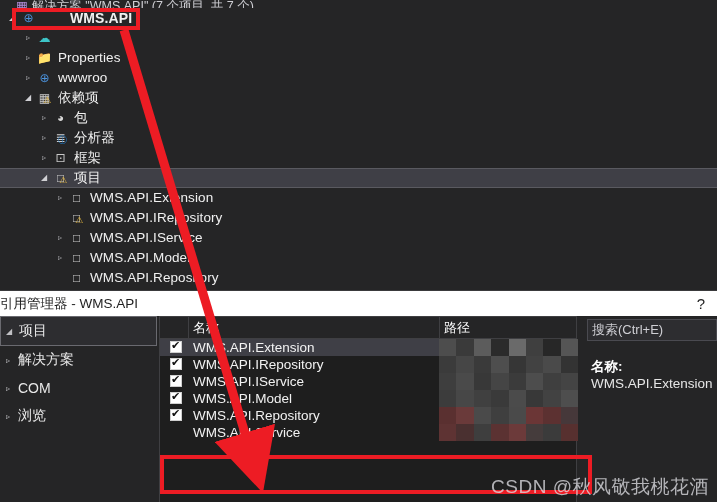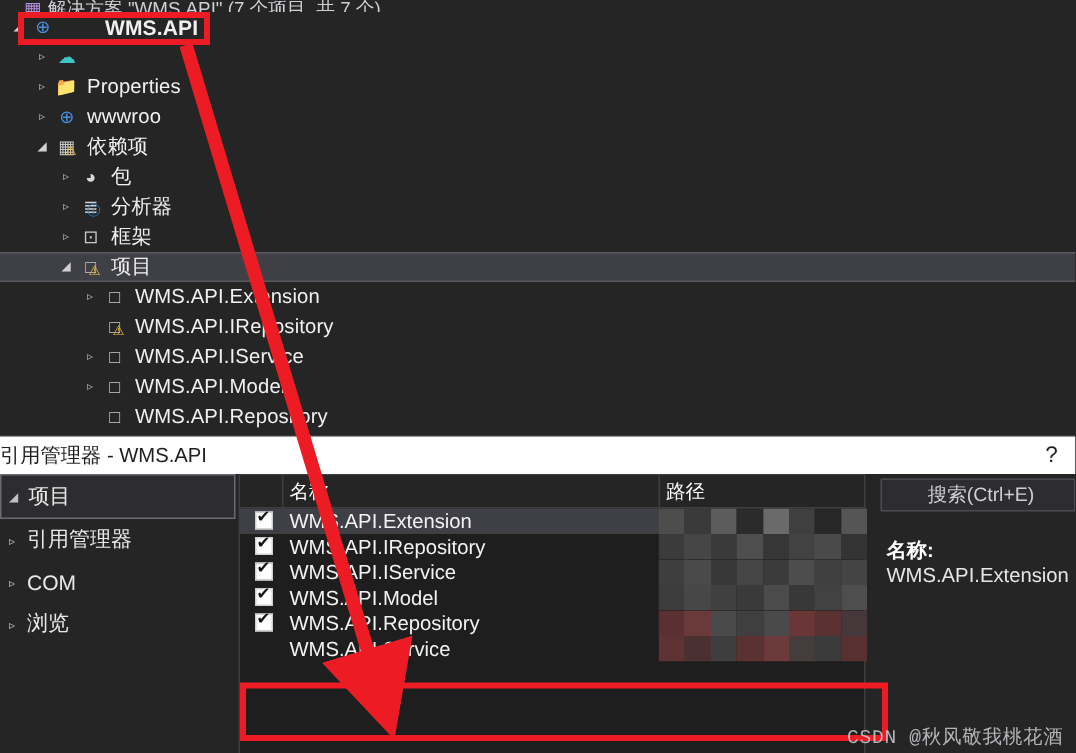--- a/index.html
+++ b/index.html
@@ -131,43 +131,42 @@
   .lrow .nm { position: absolute; left: 33px; top: 0; }
 
   
   .mosaic { position: absolute; left: 279px; top: 0; width: 139px; height: 17px; overflow: hidden; }
   .mblk { position: absolute; top: 0; height: 17px; }
 
   
   .detpane {
     position: absolute; left: 579px; top: 0; width: 138px; height: 187px;
     background: #252526;
-    text-align: center;
   }
   .searchbox {
     position: absolute; left: 8px; top: 3px; width: 130px; height: 22px;
     background: #2d2d30; border: 1px solid #4a4a50;
     color: #cfcfd4; font-size: 13px; line-height: 20px; padding-left: 4px;
   }
   .detname {
     position: absolute; left: 12px; top: 42px; font-size: 13.5px;
     color: #ffffff; font-weight: bold;
   }
   .detval {
     position: absolute; left: 12px; top: 60px; font-size: 13.5px;
     color: #e6e6e6; white-space: nowrap;
   }
 
   
   .annot { position: absolute; left: 0; top: 0; width: 717px; height: 502px; pointer-events: none; }
   .rbox { position: absolute; border: 4px solid #ed1c24; }
   .watermark {
     position: absolute; right: 8px; bottom: 2px;
-    color: rgba(220,220,225,0.78); font-size: 13px;
-    font-family: Liberation Mono, monospace;
+    color: rgba(220,220,225,0.78); font-size: 19px;
+    font-family: Liberation Sans, sans-serif;
     white-space: nowrap; letter-spacing: .5px;
   }
 </style>
 </head>
 <body>
 
 <div id="root">
 
   <div class="solexp">
     <div class="sol-header">
@@ -268,21 +267,21 @@
 
     <div class="dlg-body">
 
       <div class="catpane" id="catpane">
           <div class="cat active">
             <span class="ctw">◢</span>
             <span class="ctl">项目</span>
           </div>
           <div class="cat">
             <span class="ctw">▹</span>
-            <span class="ctl">引用管理器</span>
+            <span class="ctl">解决方案</span>
           </div>
           <div class="cat">
             <span class="ctw">▹</span>
             <span class="ctl">COM</span>
           </div>
           <div class="cat">
             <span class="ctw">▹</span>
             <span class="ctl">浏览</span>
           </div>
         </div>

